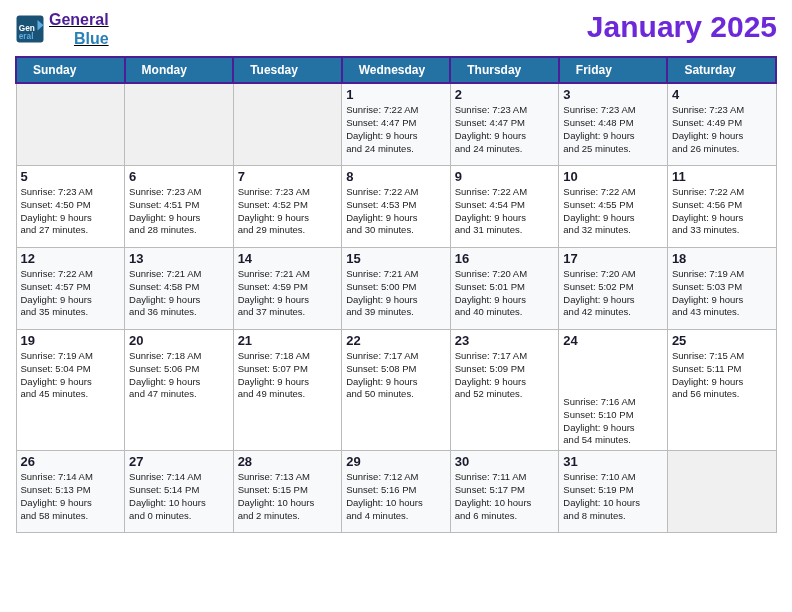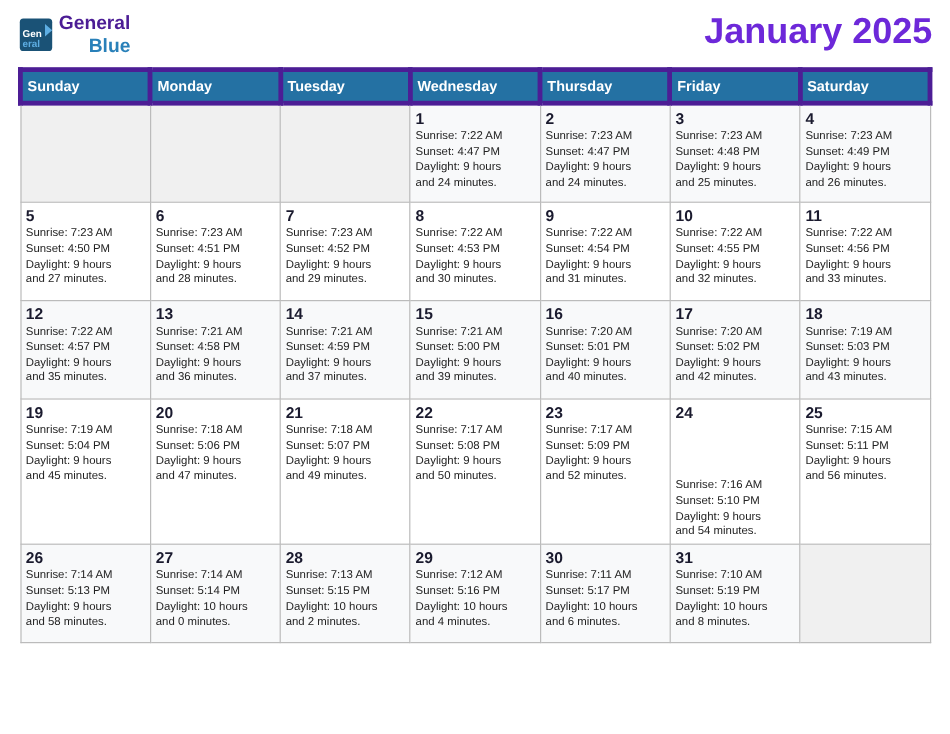--- a/index.html
+++ b/index.html
@@ -16,20 +16,21 @@
     }
     .header {
       display: flex;
       justify-content: space-between;
       align-items: flex-start;
       margin-bottom: 8px;
     }
     .logo {
       display: flex;
       align-items: center;
+      text-decoration: underline;
     }
     .logo-icon {
       width: 30px;
       height: 30px;
       margin-right: 4px;
     }
     .title-area {
       text-align: right;
     }
     .month-title {
@@ -44,23 +45,23 @@
     table {
       width: 100%;
       border-collapse: collapse;
       table-layout: fixed;
     }
     thead tr th {
       background-color: #2471a3;
       color: #fff;
       font-size: 12px;
       font-weight: bold;
-      padding: 5px 4px;
+      padding: 5px 16px;
       text-align: left;
-      border: 4px solid #4c1d95;
+      border: 2px solid #4c1d95;
     }
     tbody tr td {
       vertical-align: top;
       border: 1px solid #bbb;
       padding: 3px 4px;
       font-size: 10px;
       height: 82px;
       background: #fff;
     }
     tbody tr:nth-child(odd) td {

